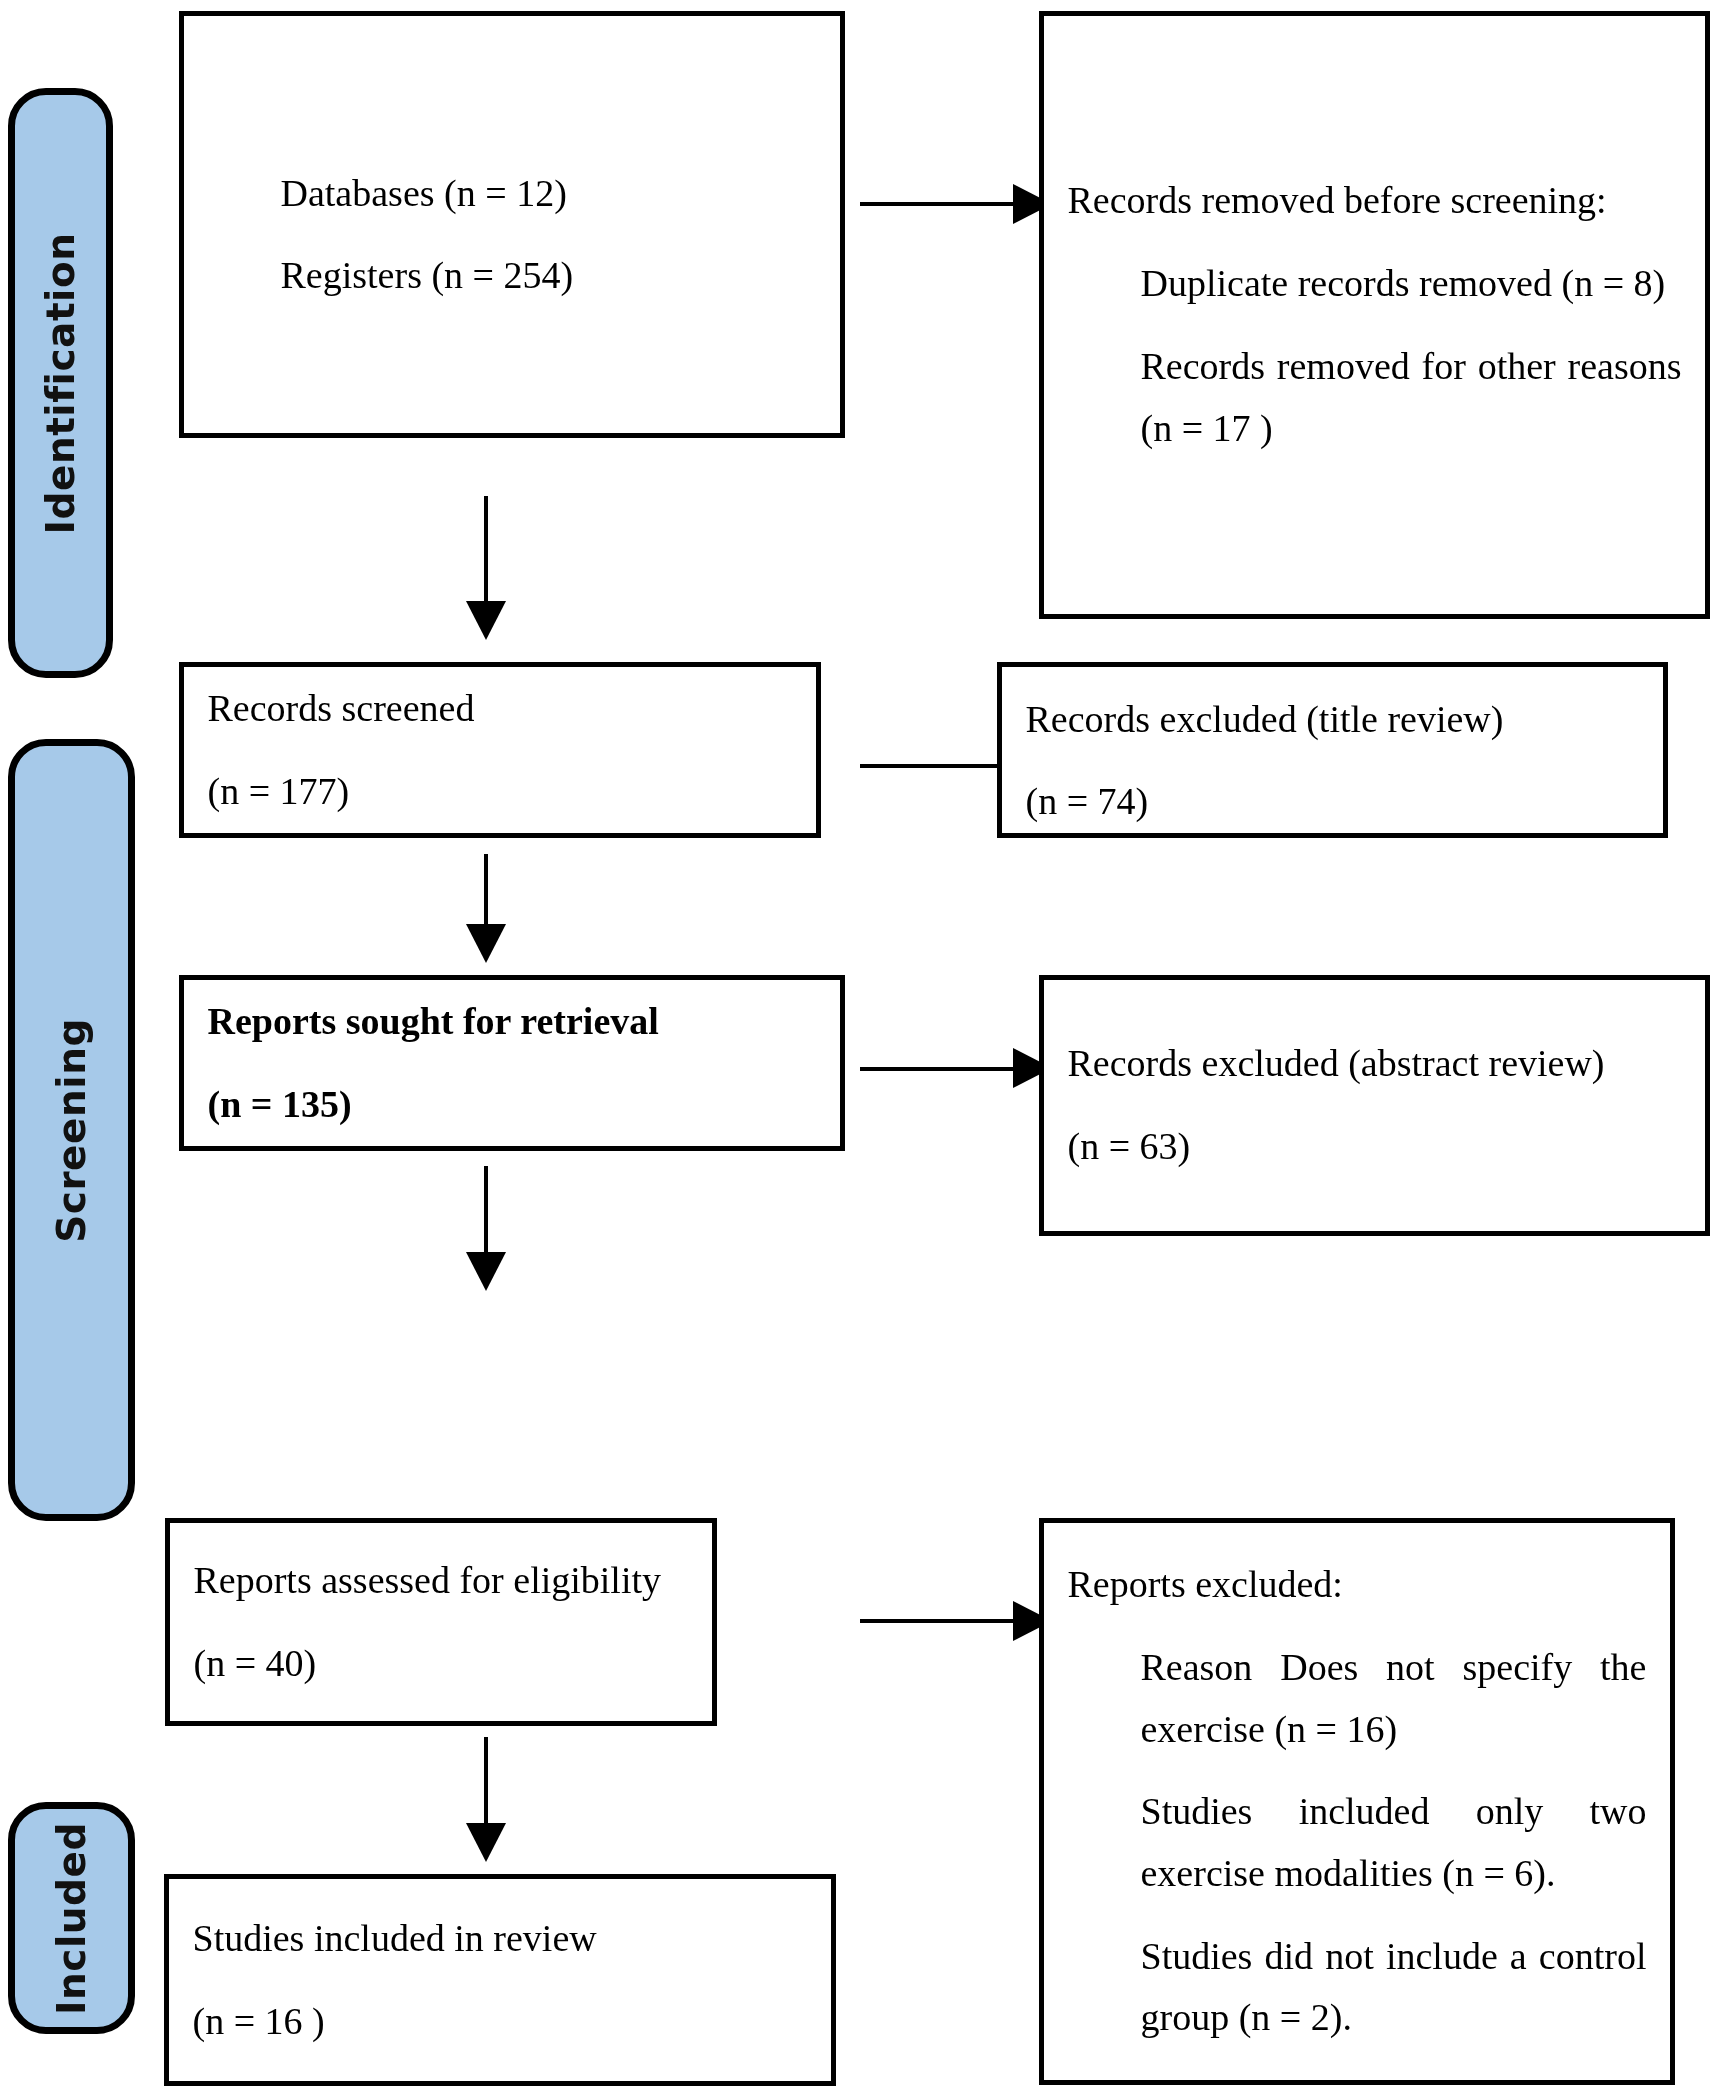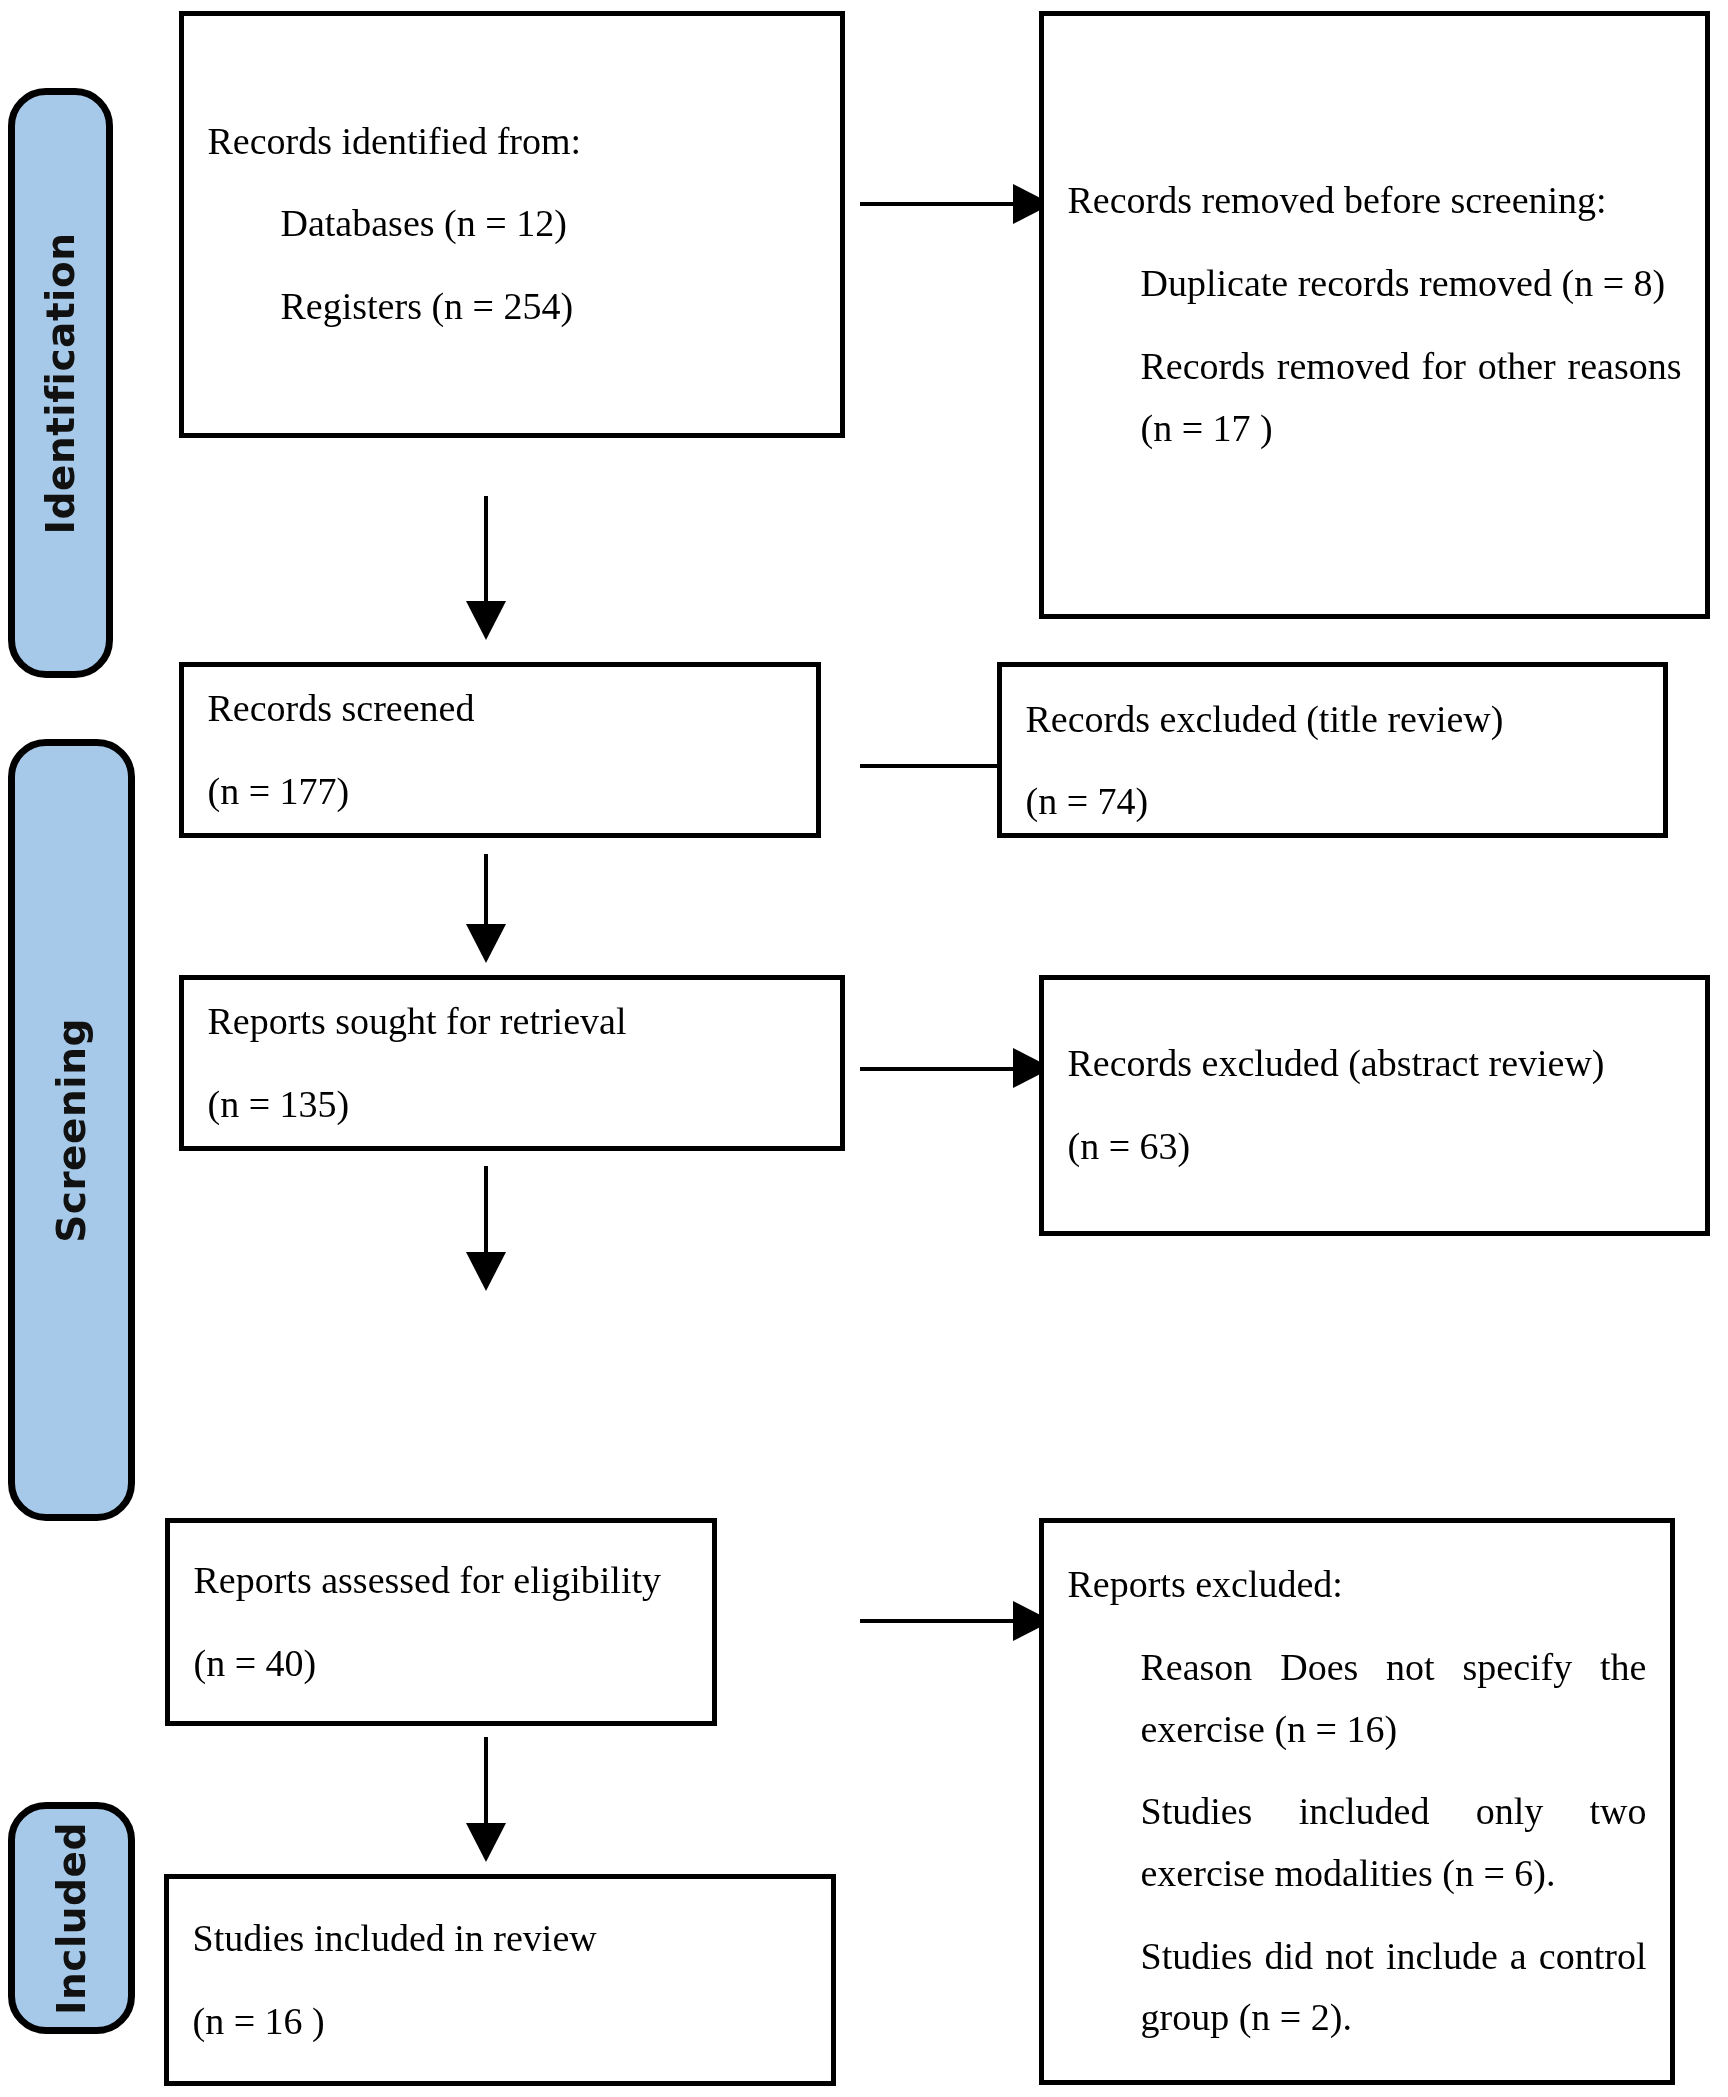--- a/index.html
+++ b/index.html
@@ -85,21 +85,20 @@
   <div class="phase-band" style="left:7.5px; top:739px; width:127px; height:782px;">
     <span class="phase-label">Screening</span>
   </div>
 
   <div class="phase-band" style="left:7.5px; top:1802px; width:127px; height:232px;">
     <span class="phase-label">Included</span>
   </div>
 
   <div class="flow-box" style="left:179px; top:10.7px; width:666px; height:427px;">
     <div class="lines">
-      <p>Records identified from:</p>
       <p class="ind gap">Databases (n = 12)</p>
       <p class="ind gap">Registers (n = 254)</p>
     </div>
   </div>
 
   <div class="h-line" style="left:860px; top:202px; width:160px;"></div>
   <div class="arrow-right" style="left:1013px; top:184px;"></div>
 
   <div class="flow-box" style="left:1039px; top:10.7px; width:671px; height:608px;">
     <div class="lines">
@@ -125,21 +124,21 @@
   <div class="flow-box" style="left:997px; top:662px; width:671px; height:176px;justify-content:flex-end;">
     <div class="lines">
       <p>Records excluded (title review)</p>
       <p class="gap">(n = 74)</p>
     </div>
   </div>
 
   <div class="v-line" style="left:484px; top:854px; height:77px;"></div>
   <div class="arrow-down" style="left:466px; top:924px;"></div>
 
-  <div class="flow-box" style="left:179px; top:975px; width:666px; height:176px;">
+  <div class="flow-box" style="left:179px; top:975px; width:666px; height:176px;font-weight:bold;">
     <div class="lines">
       <p>Reports sought for retrieval</p>
       <p class="gap">(n = 135)</p>
     </div>
   </div>
 
   <div class="h-line" style="left:860px; top:1067px; width:160px;"></div>
   <div class="arrow-right" style="left:1013px; top:1048px;"></div>
 
   <div class="flow-box" style="left:1039px; top:975px; width:671px; height:261px;">

